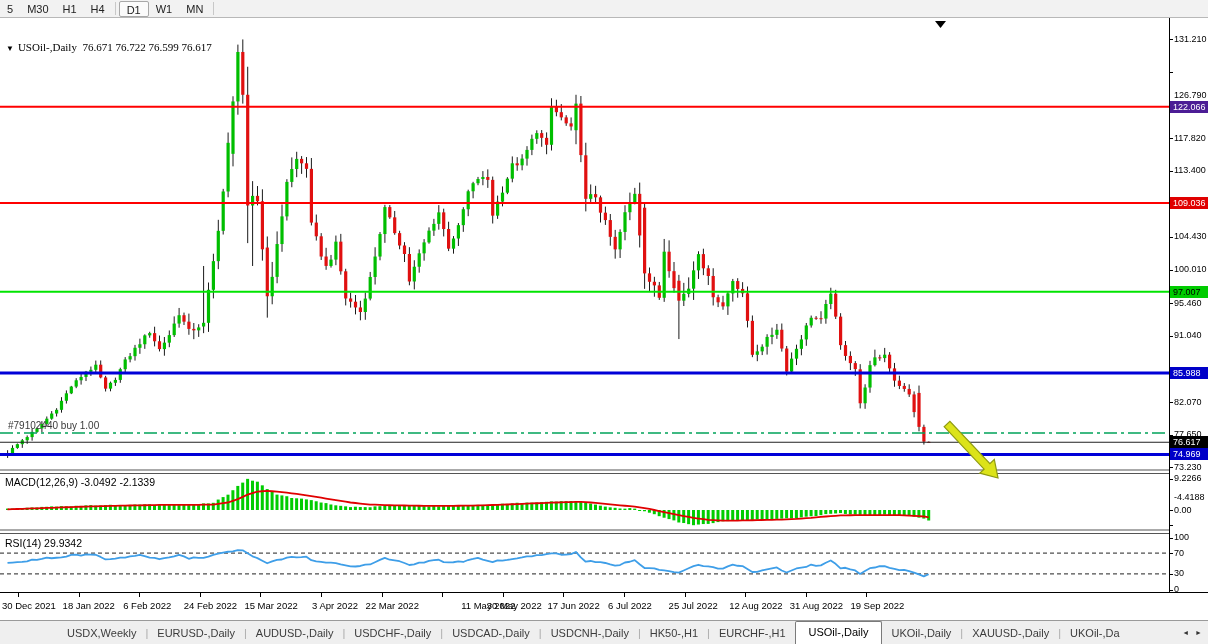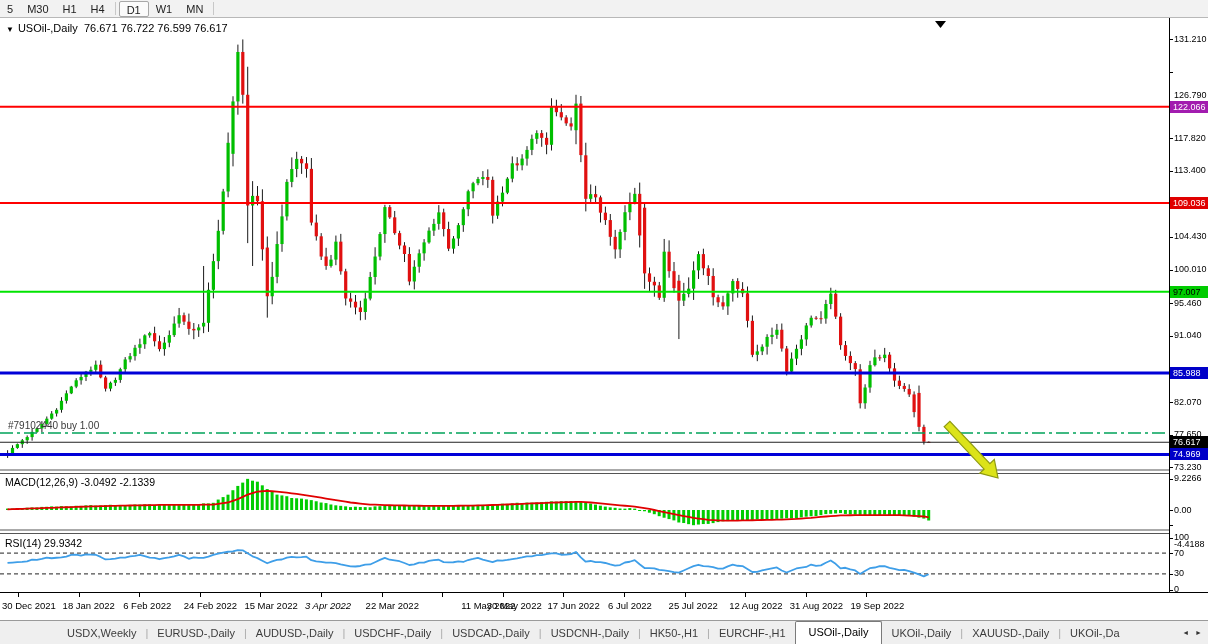--- a/index.html
+++ b/index.html
@@ -11,21 +11,21 @@
   #toolbar { position:absolute; left:0; top:0; width:1208px; height:18px;
     background:#f2f2f2; border-bottom:1px solid #b8b8b8; display:flex; align-items:center;
     font-size:11px; color:#222; }
   .tf-btn { padding:1px 7px; height:16px; line-height:14px; cursor:default; }
   .tf-btn.active { background:#fbfbfb; border:1px solid #a8a8a8; border-radius:2px; }
   .tf-sep { width:1px; height:13px; background:#c8c8c8; margin:0 3px; }
 
   
   #chart { position:absolute; left:0; top:18px; width:1169px; height:574px; background:#fff; }
   #chart svg { position:absolute; left:0; top:0; }
-  #title-row { position:absolute; left:6px; top:4px; font-size:11px; color:#000; white-space:nowrap; }
+  #title-row { position:absolute; left:6px; top:23px; font-size:11px; color:#000; white-space:nowrap;font-family:Liberation Serif, serif; }
   #title-row .dd { font-size:8px; margin-right:4px; }
   #trade-label { position:absolute; left:8px; top:402px; font-size:10px; color:#3a3a3a; white-space:nowrap; }
   #macd-label { position:absolute; left:5px; top:458px; font-size:10.5px; color:#000; }
   #rsi-label  { position:absolute; left:5px; top:519px; font-size:10.5px; color:#000; }
 
   
   #axis { position:absolute; left:1169px; top:18px; width:39px; height:574px;
     background:#fff; border-left:1px solid #000; font-size:9px; color:#000; }
   .ax-lbl { position:absolute; left:4px; height:11px; line-height:11px; white-space:nowrap; }
   .ax-tick { position:absolute; left:0; width:3px; height:1px; background:#000; }
@@ -697,49 +697,49 @@
       <div class="ax-lbl" style="top: 378.509px;">82.070</div>
       <div class="ax-tick" style="top: 416.629px;"></div>
       <div class="ax-lbl" style="top: 411.129px;">77.650</div>
       <div class="ax-tick" style="top: 449.248px;"></div>
       <div class="ax-lbl" style="top: 443.748px;">73.230</div>
       <div class="ax-tick" style="top: 460.537px;"></div>
       <div class="ax-lbl" style="top: 455.037px;">9.2266</div>
       <div class="ax-tick" style="top: 492px;"></div>
       <div class="ax-lbl" style="top: 486.5px;">0.00</div>
       <div class="ax-tick" style="top: 507.068px;"></div>
-      <div class="ax-lbl" style="top: 521px;">-4.4188</div>
+      <div class="ax-lbl" style="top: 474px;">-4.4188</div>
       <div class="ax-tick" style="top: 519.5px;"></div>
       <div class="ax-lbl" style="top: 514px;">100</div>
       <div class="ax-tick" style="top: 535.1px;"></div>
       <div class="ax-lbl" style="top: 529.6px;">70</div>
       <div class="ax-tick" style="top: 555.9px;"></div>
       <div class="ax-lbl" style="top: 550.4px;">30</div>
       <div class="ax-tick" style="top: 571.5px;"></div>
       <div class="ax-lbl" style="top: 566px;">0</div>
-      <div class="ax-badge" style="background: #a21caf; color: rgb(255, 255, 255); top: 82.8386px;">122.066</div>
+      <div class="ax-badge" style="background: #4c1d95; color: rgb(255, 255, 255); top: 82.8386px;">122.066</div>
       <div class="ax-badge" style="background: rgb(224, 0, 0); color: rgb(255, 255, 255); top: 179px;">109.036</div>
       <div class="ax-badge" style="background: rgb(0, 204, 0); color: rgb(0, 0, 0); top: 267.774px;">97.007</div>
       <div class="ax-badge" style="background: rgb(0, 0, 200); color: rgb(255, 255, 255); top: 349.094px;">85.988</div>
       <div class="ax-badge" style="background: rgb(0, 0, 0); color: rgb(255, 255, 255); top: 418.252px;">76.617</div>
       <div class="ax-badge" style="background: rgb(0, 0, 200); color: rgb(255, 255, 255); top: 430.414px;">74.969</div>
     </div>
   <div id="dates">
       <div class="dt-tick" style="left: 18px;"></div>
       <div class="dt-lbl" style="left: 2px;">30 Dec 2021</div>
       <div class="dt-tick" style="left: 78.6px;"></div>
       <div class="dt-lbl" style="left: 62.6px;">18 Jan 2022</div>
       <div class="dt-tick" style="left: 139.2px;"></div>
       <div class="dt-lbl" style="left: 123.2px;">6 Feb 2022</div>
       <div class="dt-tick" style="left: 199.8px;"></div>
       <div class="dt-lbl" style="left: 183.8px;">24 Feb 2022</div>
       <div class="dt-tick" style="left: 260.4px;"></div>
       <div class="dt-lbl" style="left: 244.4px;">15 Mar 2022</div>
       <div class="dt-tick" style="left: 321px;"></div>
-      <div class="dt-lbl" style="left: 305px; font-style: italic;">3 Apr 2022</div>
+      <div class="dt-lbl" style="left: 312px;">3 Apr 2022</div>
       <div class="dt-tick" style="left: 381.6px;"></div>
       <div class="dt-lbl" style="left: 365.6px;">22 Mar 2022</div>
       <div class="dt-tick" style="left: 442.2px;"></div>
       <div class="dt-lbl" style="left: 426.2px; margin-left: 35px;">11 May 2022</div>
       <div class="dt-tick" style="left: 502.8px;"></div>
       <div class="dt-lbl" style="left: 486.8px;">30 May 2022</div>
       <div class="dt-tick" style="left: 563.4px;"></div>
       <div class="dt-lbl" style="left: 547.4px;">17 Jun 2022</div>
       <div class="dt-tick" style="left: 624px;"></div>
       <div class="dt-lbl" style="left: 608px;">6 Jul 2022</div>

